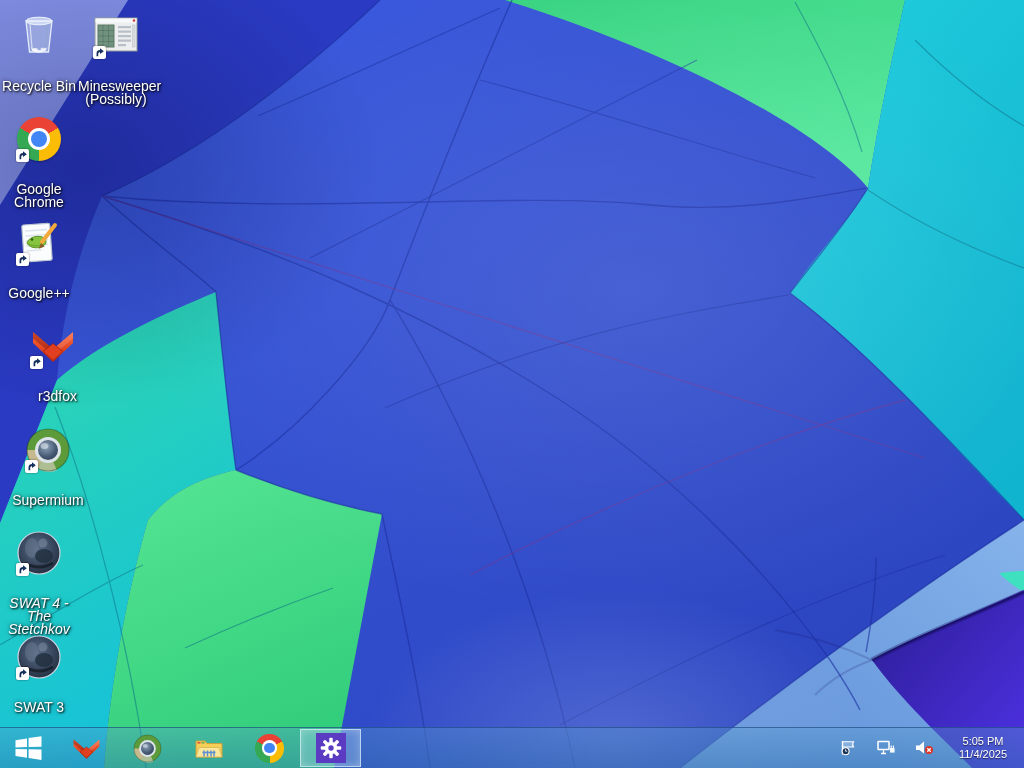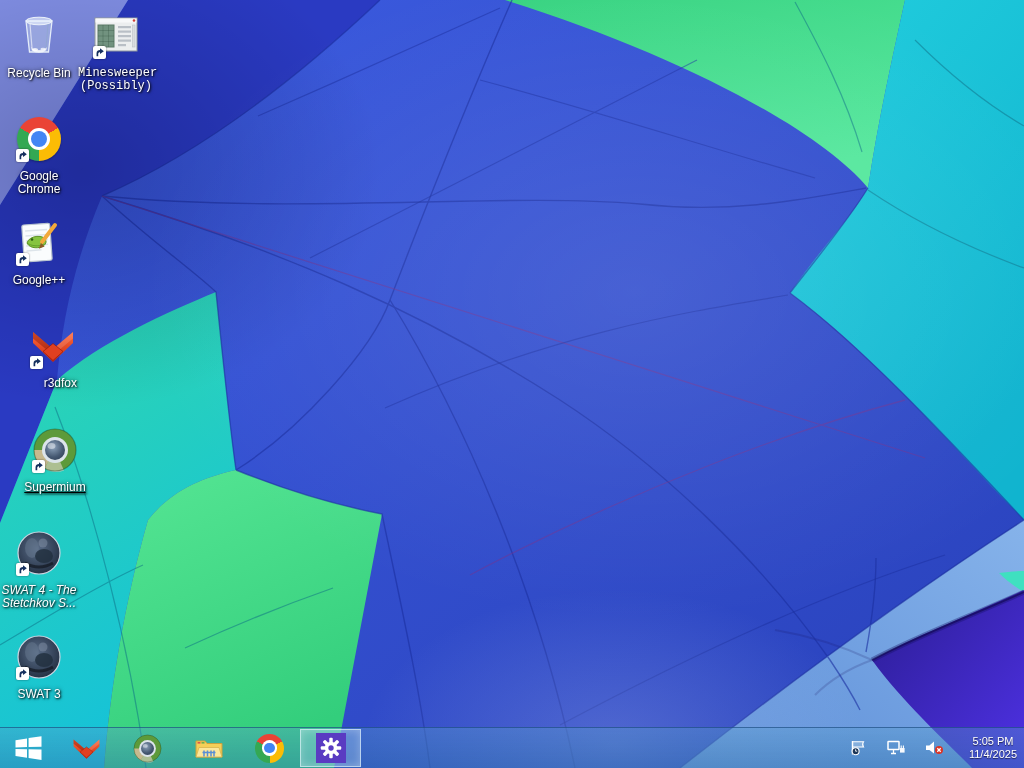--- a/index.html
+++ b/index.html
@@ -18,21 +18,21 @@
       radial-gradient(500px 400px at 8% 22%, rgba(0,0,40,.25), rgba(0,0,40,0) 60%),
       radial-gradient(420px 260px at 60% 97%, rgba(205,222,255,.22), rgba(205,222,255,0) 60%);
   }
   
   .desktop-icon{
     position:absolute;width:76px;display:flex;flex-direction:column;align-items:center;
     cursor:default;
   }
   .di-img{position:relative;width:48px;height:48px;display:flex;align-items:center;justify-content:center;}
   .di-label{
-    margin-top:7px;font-size:12px;line-height:13px;color:#fff;text-align:center;max-width:76px;
+    margin-top:20px;font-size:14px;line-height:13px;color:#fff;text-align:center;max-width:76px;
     text-shadow:1px 1px 2px rgba(0,0,0,.95),0 0 4px rgba(0,0,0,.65);
   }
   .shortcut{
     position:absolute;left:1px;bottom:1px;width:13px;height:13px;background:#fff;
     border-radius:2px;box-shadow:0 0 2px rgba(0,0,0,.55);
     display:flex;align-items:center;justify-content:center;
   }
   .chrome-logo{
     width:44px;height:44px;border-radius:50%;position:relative;
     background:conic-gradient(from 300deg,#ea4335 0 120deg,#fbbc05 0 240deg,#34a853 0 360deg);
@@ -50,21 +50,21 @@
   }
   .tb-btn{width:61px;display:flex;align-items:center;justify-content:center;}
   .tb-start{width:56px;}
   .tb-active{
     box-sizing:border-box;margin:1px 0;
     background:rgba(190,225,245,.30);
     border:1px solid rgba(235,250,255,.65);
     box-shadow:inset 0 0 8px rgba(255,255,255,.3);
   }
   .settings-tile{width:30px;height:30px;display:flex;align-items:center;justify-content:center;}
-  #tray{margin-left:auto;display:flex;align-items:center;gap:18px;}
+  #tray{margin-left:auto;display:flex;align-items:center;gap:18px;padding-right:10px;}
   .tray-ico{display:flex;align-items:center;justify-content:center;width:20px;height:18px;}
   #clock{
     color:#fff;font-size:11px;line-height:13px;text-align:center;min-width:62px;
     text-shadow:0 1px 1px rgba(0,0,0,.6);
   }
 </style>
 </head>
 <body>
 
 <div id="wallpaper">
@@ -170,21 +170,21 @@
         <path d="M16,35 q3,3.4 8,3 q5,.4 8,-3 l-.8,3.2 q-3,2.6 -7.2,2.6 q-4.2,0 -7.2,-2.6 Z" fill="#f4f8fb" opacity=".85"></path>
         <ellipse cx="20" cy="37.5" rx="3" ry="1.6" fill="#fff" opacity=".8"></ellipse>
         <ellipse cx="28" cy="37.2" rx="2.6" ry="1.4" fill="#fff" opacity=".7"></ellipse>
         <path d="M15,12 L17,36" stroke="rgba(255,255,255,.6)" stroke-width="1.2"></path>
         <path d="M33,12 L31,36" stroke="rgba(140,168,200,.55)" stroke-width="1"></path>
       </svg>
     </div>
     <div class="di-label">Recycle Bin</div>
   </div>
 
-  <div class="desktop-icon" style="left:78px;top:12px;font-family:Liberation Mono, monospace;">
+  <div class="desktop-icon" style="left:78px;top:12px;">
     <div class="di-img">
       <svg width="48" height="48" viewBox="0 0 48 48">
         <rect x="3" y="6" width="42" height="33" fill="#eceeef" stroke="#8f979e"></rect>
         <rect x="3.5" y="6.5" width="41" height="4" fill="#f7f8f9"></rect>
         <circle cx="42" cy="8.5" r="1.3" fill="#d04038"></circle>
         <rect x="6" y="13" width="16" height="22" fill="#71927f" stroke="#5c7a68"></rect>
         <path d="M6,18.5 h16 M6,24 h16 M6,29.5 h16 M11,13 v22 M16.5,13 v22" stroke="rgba(35,65,48,.35)" stroke-width=".7"></path>
         <g fill="#b9bfc6">
           <rect x="26" y="14" width="13" height="2.2"></rect>
           <rect x="26" y="18.5" width="13" height="2.2"></rect>
@@ -253,21 +253,21 @@
       </svg>
       <span class="shortcut">
         <svg width="11" height="11" viewBox="0 0 13 13">
             <path d="M3,11 L3,7.4 C3,4.6 4.9,3.4 7.1,3.4 L7.1,1.4 L11.6,4.9 L7.1,8.4 L7.1,6.2 C5.6,6.2 5,6.9 5,8.6 L5,11 Z" fill="#16305e"></path>
           </svg>
       </span>
     </div>
     <div class="di-label">r3dfox</div>
   </div>
 
-  <div class="desktop-icon" style="left:17px;top:426px;text-decoration:underline;">
+  <div class="desktop-icon" style="left:10px;top:426px;">
     <div class="di-img">
       <svg width="48" height="48" viewBox="0 0 48 48">
         <defs>
             <radialGradient id="gSph" cx=".4" cy=".35" r=".9">
           <stop offset="0" stop-color="#8ea4bc"></stop>
               <stop offset=".55" stop-color="#465972"></stop>
               <stop offset="1" stop-color="#24344a"></stop>
         </radialGradient>
           </defs>
         <circle cx="24" cy="24" r="21" fill="#5d9a3a"></circle>

